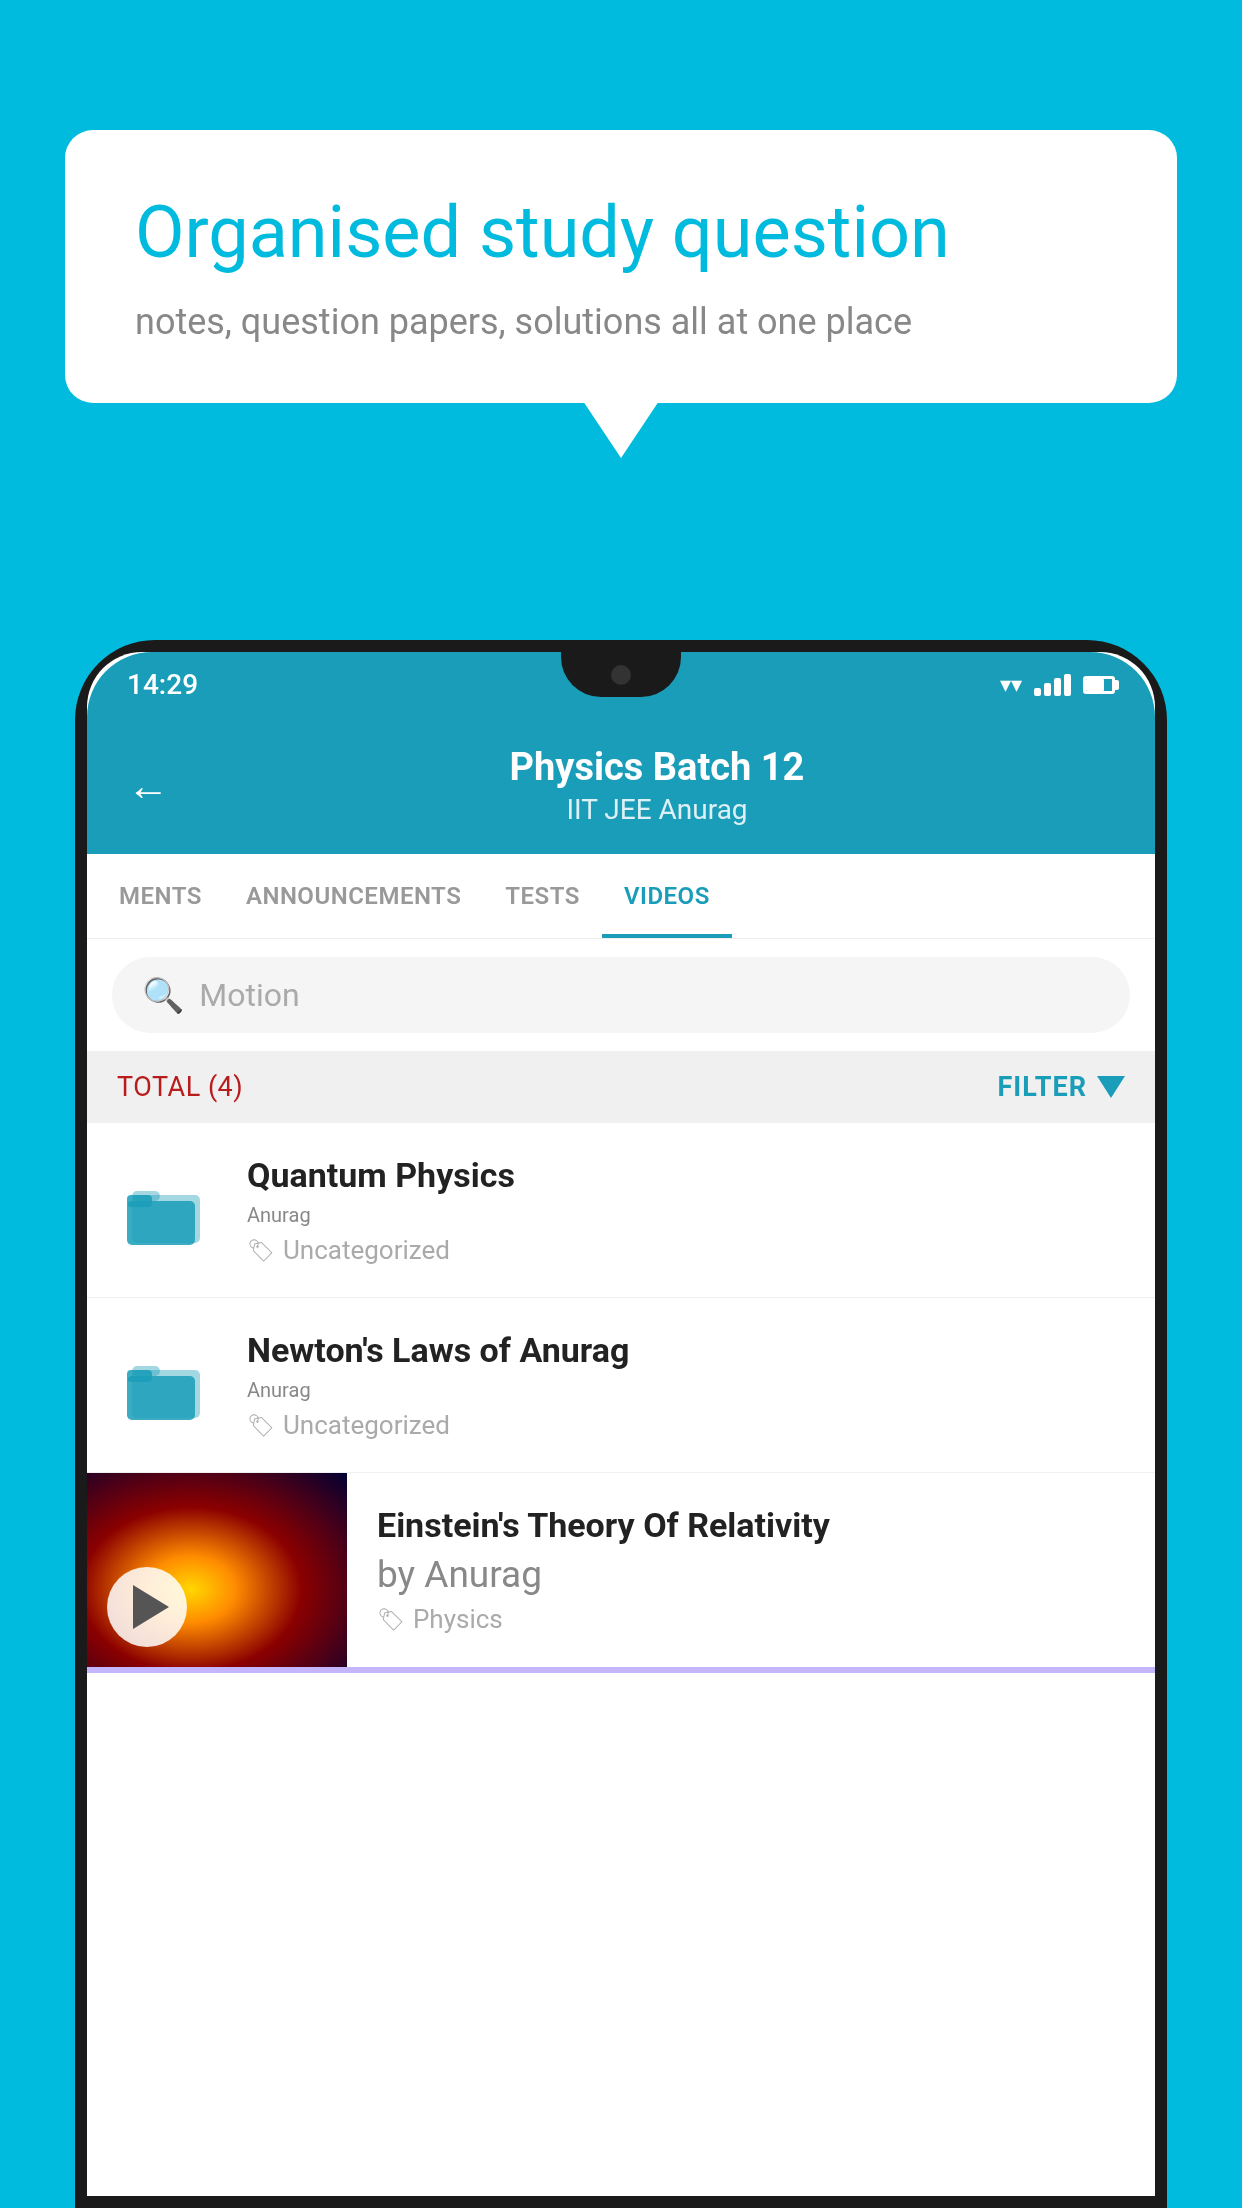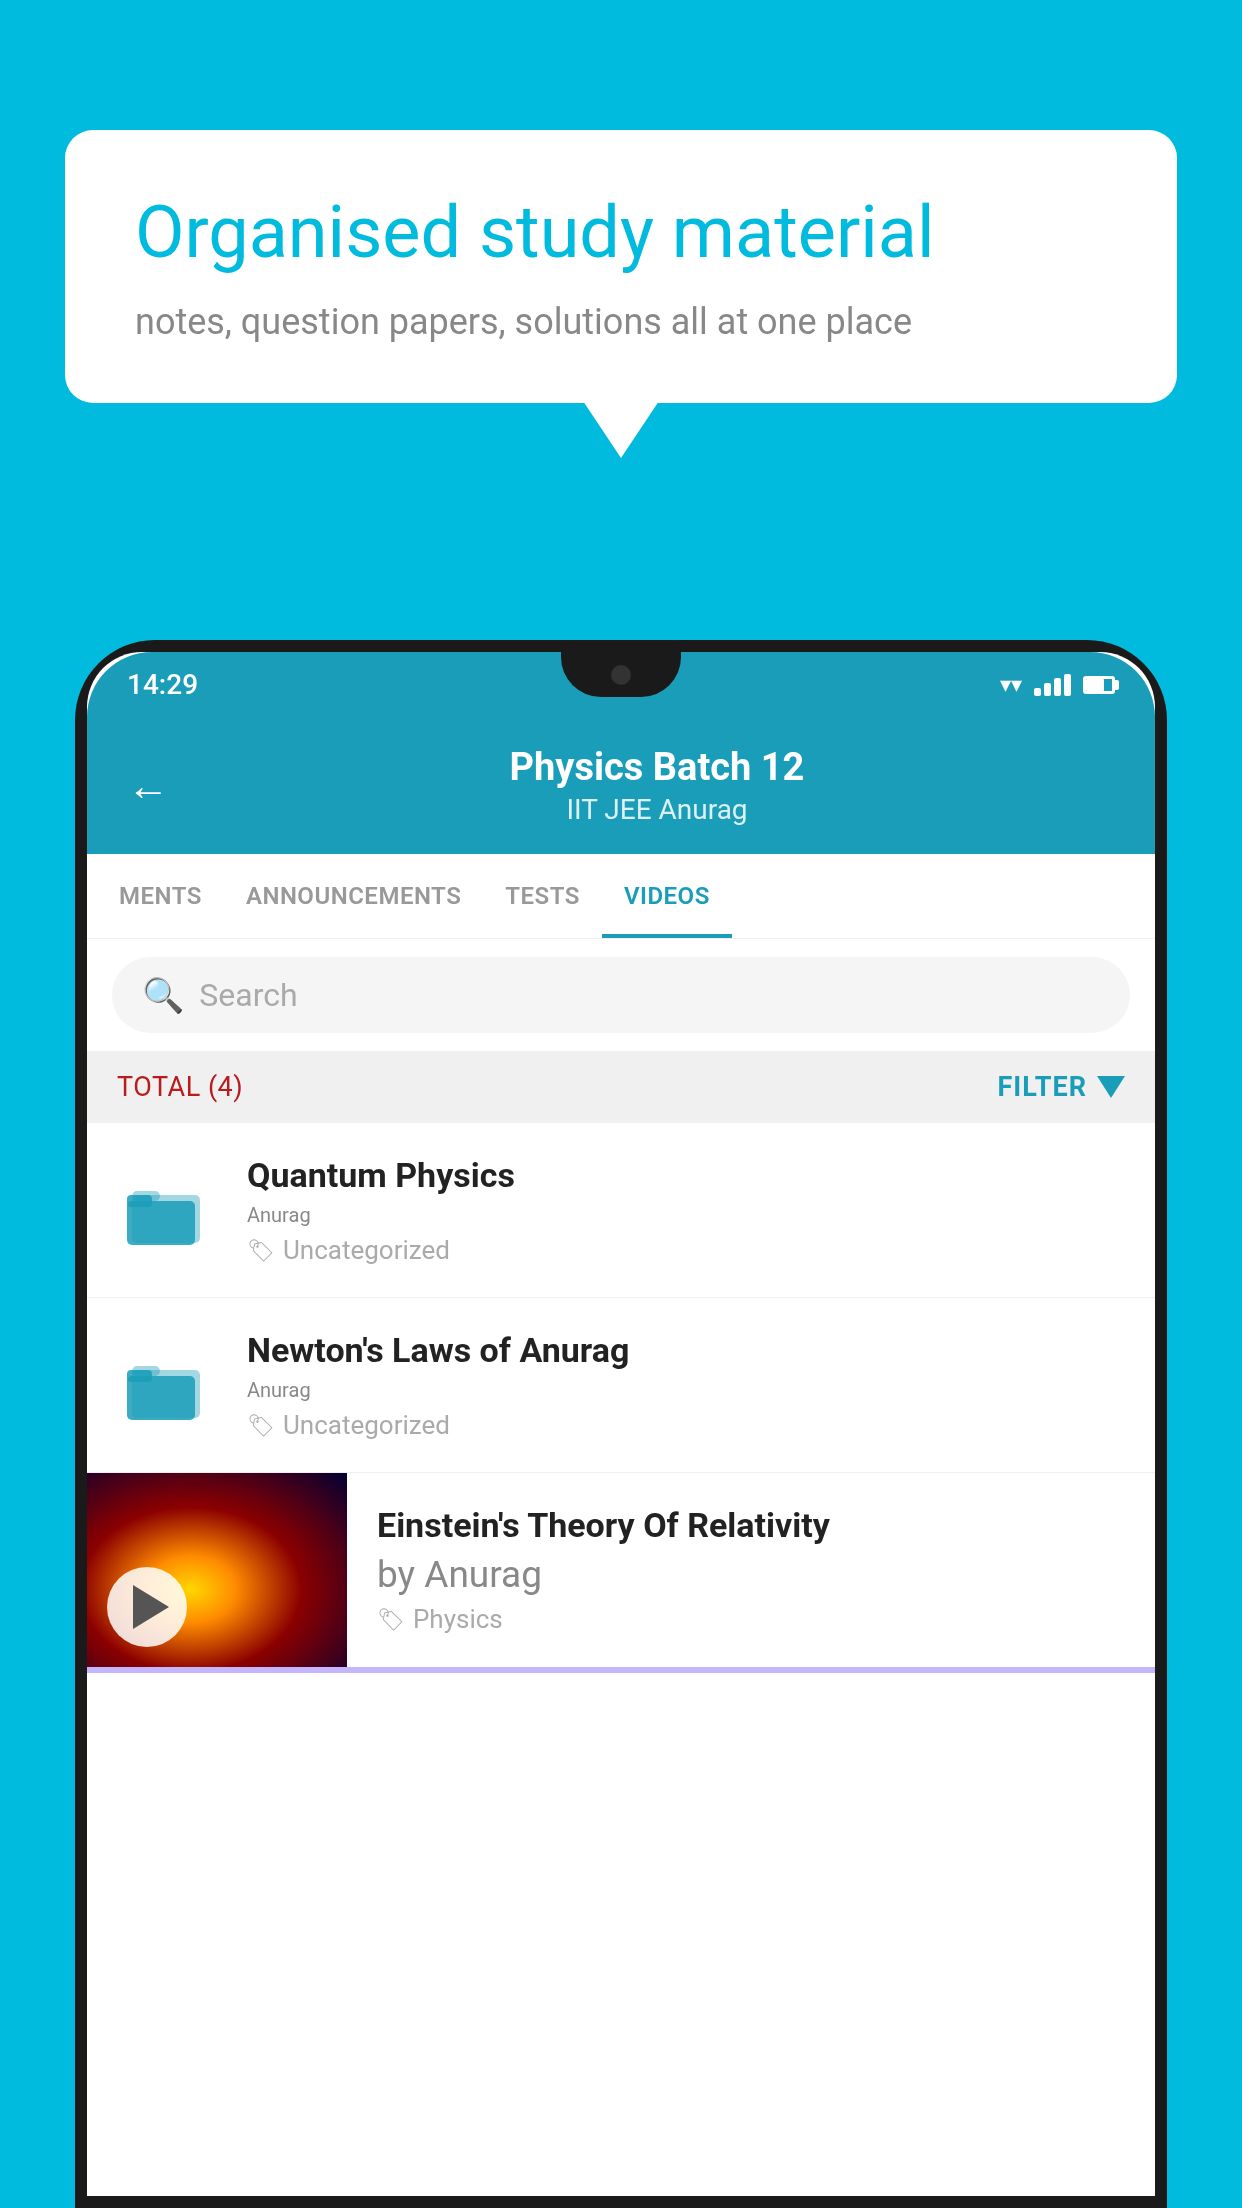--- a/index.html
+++ b/index.html
@@ -420,21 +420,21 @@
       height: 100%;
       width: 70%;
       border-radius: 1px;
     }
   </style>
 </head>
 <body>
 
 <div class="speech-bubble-container">
   <div class="speech-bubble">
-    <div class="bubble-title">Organised study material</div>
+    <div class="bubble-title">Organised study question</div>
     <div class="bubble-subtitle">notes, question papers, solutions all at one place</div>
   </div>
 </div>
 
 <div class="phone-container">
   <div class="phone-outer">
     <div class="phone-screen">
 
       <div class="phone-status-bar">
         <span class="status-time">14:29</span>
@@ -466,21 +466,21 @@
       <div class="tabs-bar">
         <div class="tab-item">MENTS</div>
         <div class="tab-item">ANNOUNCEMENTS</div>
         <div class="tab-item">TESTS</div>
         <div class="tab-item active">VIDEOS</div>
       </div>
 
       <div class="search-container">
         <div class="search-input-wrapper">
           <span class="search-icon-svg">🔍</span>
-          <span class="search-input-text">Search</span>
+          <span class="search-input-text">Motion</span>
         </div>
       </div>
 
       <div class="filter-bar">
         <span class="total-count">TOTAL (4)</span>
         <div class="filter-btn">
           <span>FILTER</span>
           <div class="filter-icon"></div>
         </div>
       </div>

